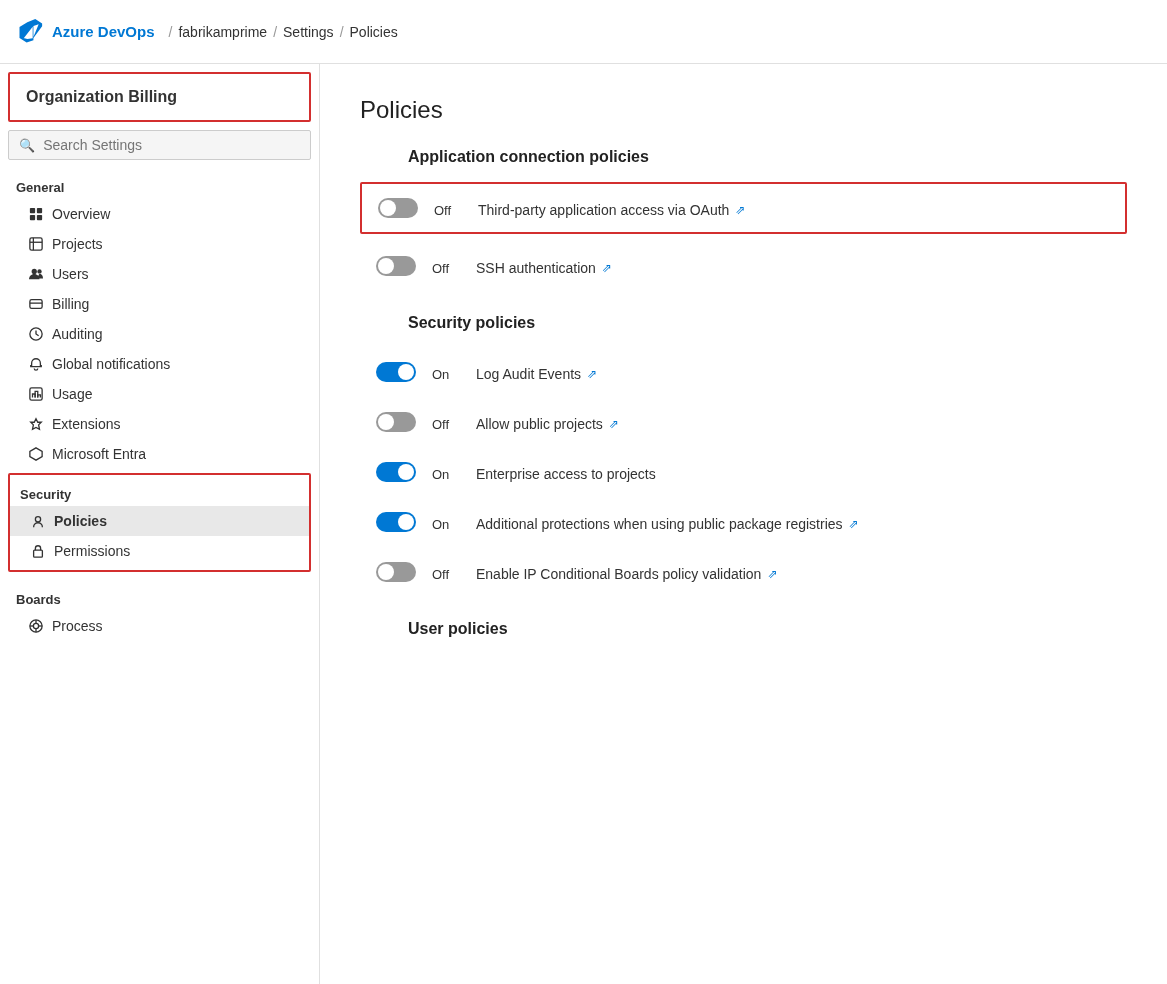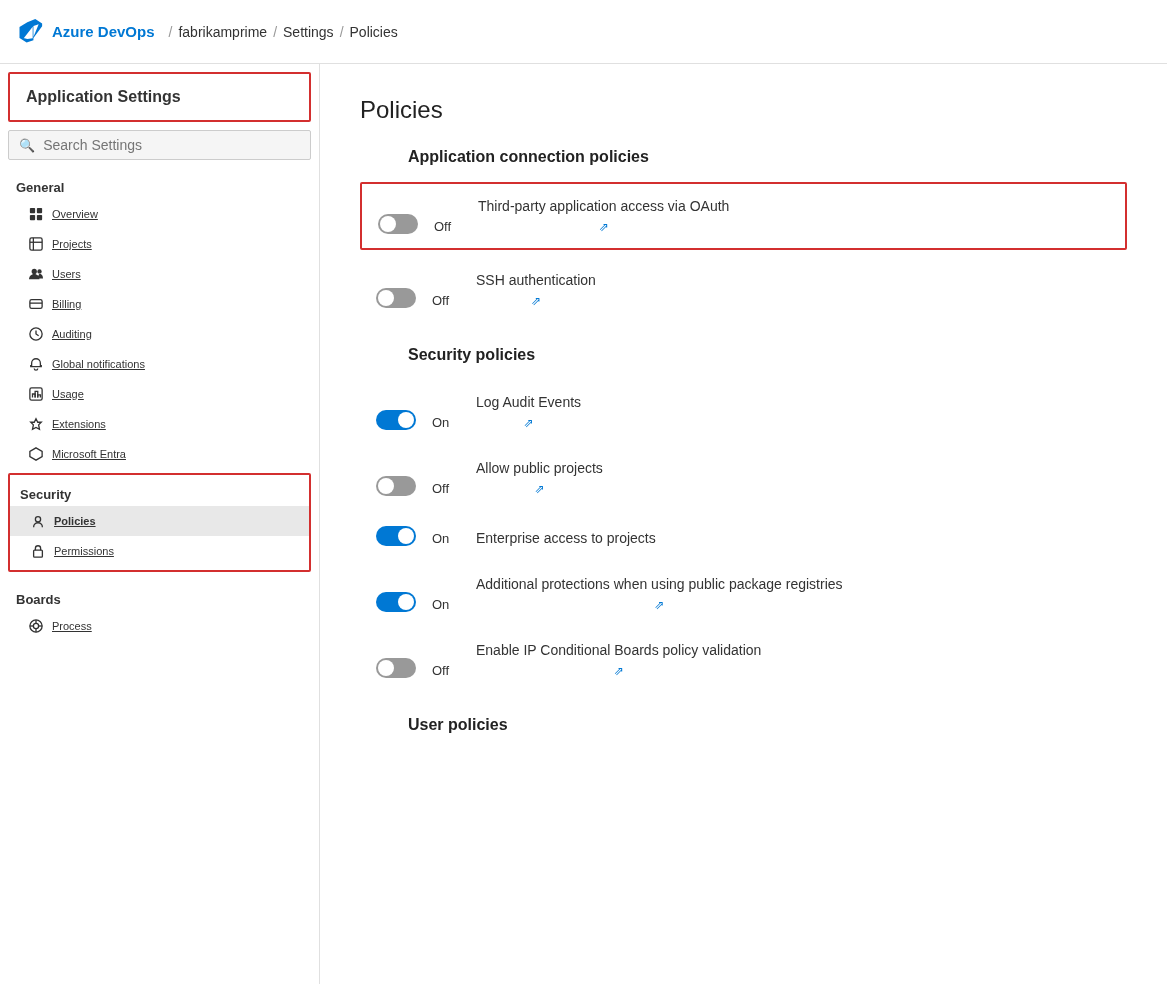--- a/index.html
+++ b/index.html
@@ -36,21 +36,21 @@
     .sidebar-search-icon { color: #666; margin-right: 8px; font-size: 13px; }
     .sidebar-search input {
       border: none; background: transparent; outline: none; font-size: 14px;
       color: #666; width: 100%;
     }
     .sidebar-section-label {
       padding: 8px 16px 4px 16px; font-weight: 700; font-size: 13px; color: #333;
     }
     .sidebar-item {
       display: flex; align-items: center; padding: 7px 16px 7px 28px;
-      cursor: pointer; color: #333; font-size: 11px; gap: 8px; text-decoration: underline;
+      cursor: pointer; color: #333; font-size: 14px; gap: 8px;
     }
     .sidebar-item.active { background: #e8e8e8; font-weight: 600; }
     .sidebar-item-icon { width: 16px; height: 16px; display: flex; align-items: center; justify-content: center; flex-shrink: 0; }
     .security-section {
       border: 2px solid #d32f2f; margin: 4px 8px; border-radius: 2px; padding: 4px 0;
     }
     .security-section .sidebar-section-label { padding-left: 10px; }
     .security-section .sidebar-item { padding-left: 20px; }
 
     
@@ -84,21 +84,21 @@
       width: 16px; height: 16px; border-radius: 50%; background: #fff;
       position: absolute; top: 2px; transition: left 0.2s;
     }
     .toggle.off .toggle-knob { left: 2px; }
     .toggle.on .toggle-knob { left: 22px; }
 
     .toggle-state {
       width: 28px; font-size: 13px; color: #333; flex-shrink: 0;
     }
 
-    .policy-label { font-size: 14px; color: #333; display: flex; align-items: center; gap: 6px; flex-direction: column; }
+    .policy-label { font-size: 14px; color: #333; display: flex; align-items: center; gap: 6px; }
     .policy-link-icon { color: #0078d4; font-size: 12px; cursor: pointer; }
   </style>
 </head>
 <body>
 
 <div class="topnav">
   <svg class="topnav-logo" viewBox="0 0 32 32" fill="none" xmlns="http://www.w3.org/2000/svg">
     <path d="M29.872 6.262L22.04 1.03l-9.094 3.698L4 10.168v11.578l4.59 1.598 10.476-13.464v13.31L13.02 24.09l.005.004-9.025-2.34V22.9l8.152 5.1 7.766-2.654V9.08l5.99-1.946-5.99 14.54V22.9L29.872 9.438V6.262z" fill="#0078d4"></path>
   </svg>
   <span class="topnav-brand">Azure DevOps</span>
@@ -106,21 +106,21 @@
   <span class="topnav-link">fabrikamprime</span>
   <span class="topnav-sep">/</span>
   <span class="topnav-link">Settings</span>
   <span class="topnav-sep">/</span>
   <span class="topnav-link">Policies</span>
 </div>
 
 <div class="layout">
 
   <div class="sidebar">
-    <div class="sidebar-org-settings">Application Settings</div>
+    <div class="sidebar-org-settings">Organization Billing</div>
 
     <div class="sidebar-search">
       <span class="sidebar-search-icon">🔍</span>
       <input type="text" placeholder="Search Settings" style="">
     </div>
 
     <div class="sidebar-section-label">General</div>
 
     <div class="sidebar-item">
       <span class="sidebar-item-icon">

